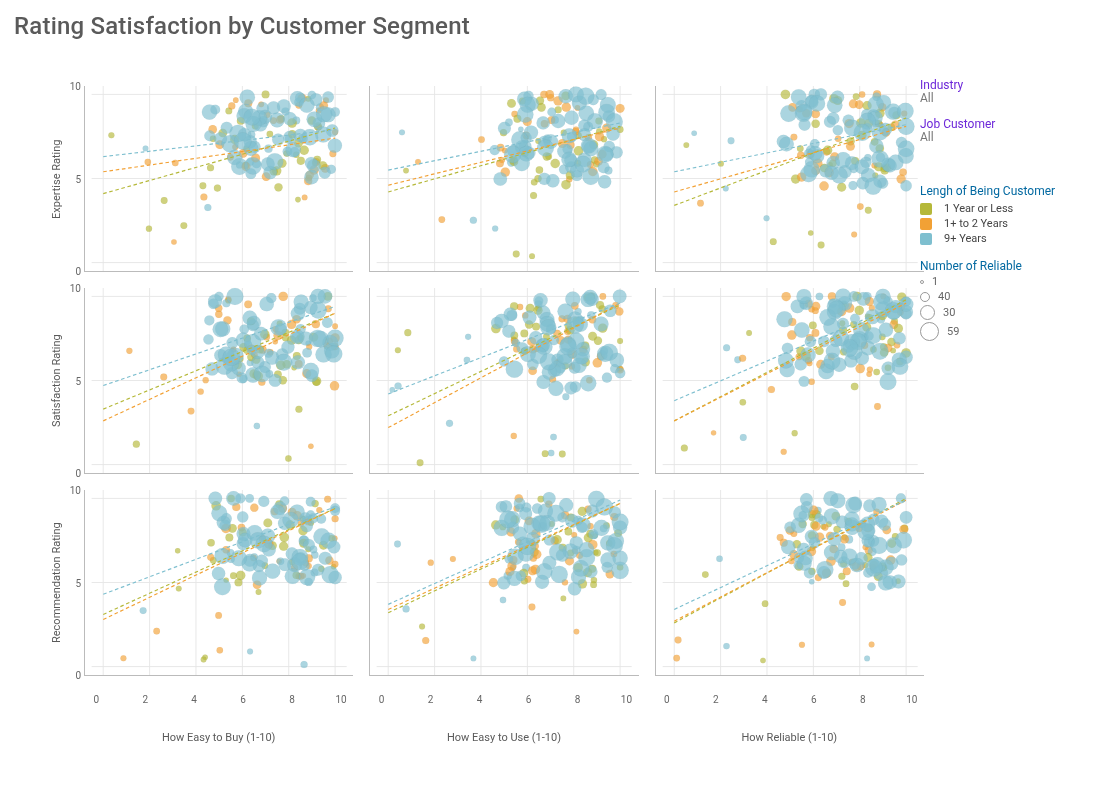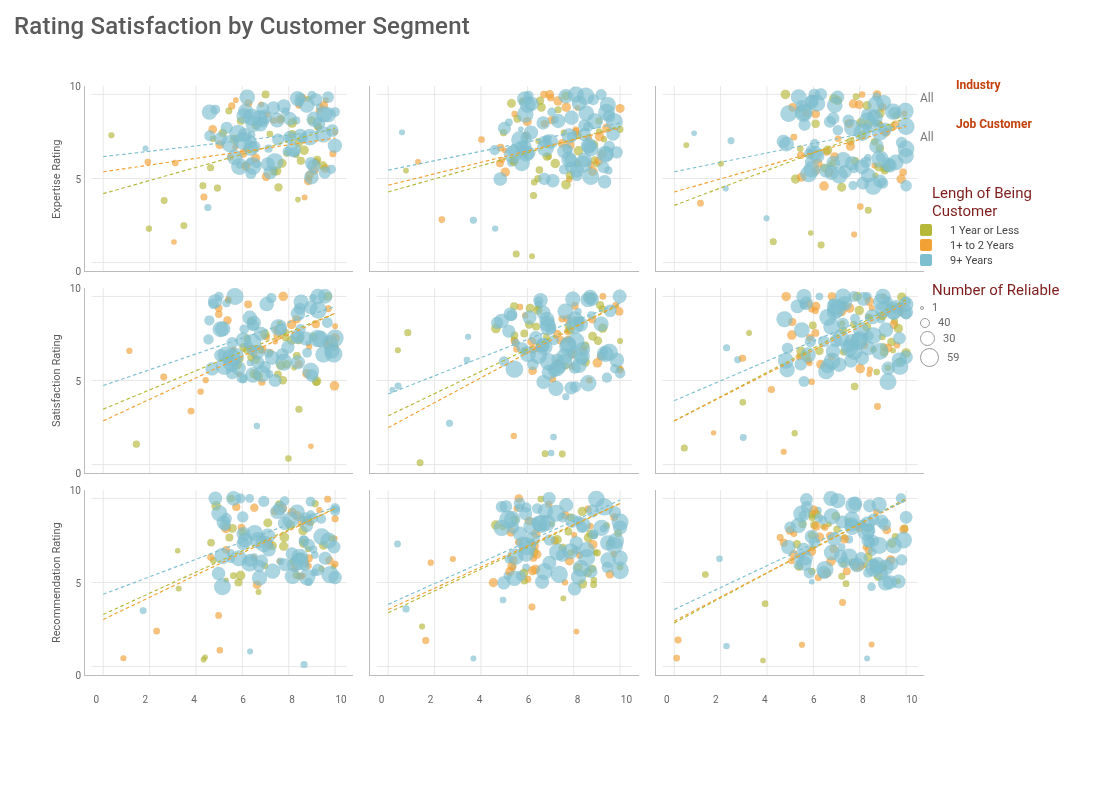--- a/index.html
+++ b/index.html
@@ -65,26 +65,26 @@
 
   
   .side {
     position:absolute;
     left: 920px;
     top: 78px;
     width: 165px;
     font-size: 12px;
     color:#444;
   }
-  .sec-label { font-weight:700; color:#c2410c;margin-left:36px; }
+  .sec-label { font-weight:400; color:#6d28d9; }
   .sec-val { color:#777; margin-top:-1px; }
   .sec { margin-bottom: 12px; }
-  .legend-title { font-size:15px; color:#7f1d1d; margin-top:40px;margin-left:12px; }
+  .legend-title { font-size:12px; color:#0369a1; margin-top:40px; }
   .legend-items { margin-top:4px; }
-  .legend-item { display:flex; align-items:flex-start; gap:18px; font-size:11px; color:#444; margin:2px 0;}
+  .legend-item { display:flex; align-items:flex-end; gap:12px; font-size:11px; color:#444; margin:2px 0;}
   .sw { width:12px; height:12px; border-radius:2px; }
   .size-legend .row { display:flex; align-items:center; gap:8px; font-size:11px; color:#666; margin:2px 0;}
   .size-legend .circ { border:1px solid #999; border-radius:50%; background:transparent; }
 </style>
 </head>
 <body>
 
 <div class="title">Rating Satisfaction by Customer Segment</div>
 
 <div class="chart-area">
@@ -1564,20 +1564,23 @@
   <div class="xtick-holder" style="position:relative">
       <span style="position: absolute; left: 4.54545%; transform: translateX(-50%); font-size: 10px; color: rgb(102, 102, 102); top: 2px;">0</span>
       <span style="position: absolute; left: 22.7273%; transform: translateX(-50%); font-size: 10px; color: rgb(102, 102, 102); top: 2px;">2</span>
       <span style="position: absolute; left: 40.9091%; transform: translateX(-50%); font-size: 10px; color: rgb(102, 102, 102); top: 2px;">4</span>
       <span style="position: absolute; left: 59.0909%; transform: translateX(-50%); font-size: 10px; color: rgb(102, 102, 102); top: 2px;">6</span>
       <span style="position: absolute; left: 77.2727%; transform: translateX(-50%); font-size: 10px; color: rgb(102, 102, 102); top: 2px;">8</span>
       <span style="position: absolute; left: 95.4545%; transform: translateX(-50%); font-size: 10px; color: rgb(102, 102, 102); top: 2px;">10</span>
     </div>
 
   <div class="xlab-spacer"></div>
+  <div class="xlab">How Easy to Buy (1-10)</div>
+  <div class="xlab">How Easy to Use (1-10)</div>
+  <div class="xlab">How Reliable (1-10)</div>
 </div>
 
 <div class="side">
   <div class="sec">
     <div class="sec-label">Industry</div>
     <div class="sec-val">All</div>
   </div>
   <div class="sec">
     <div class="sec-label">Job Customer</div>
     <div class="sec-val">All</div>

